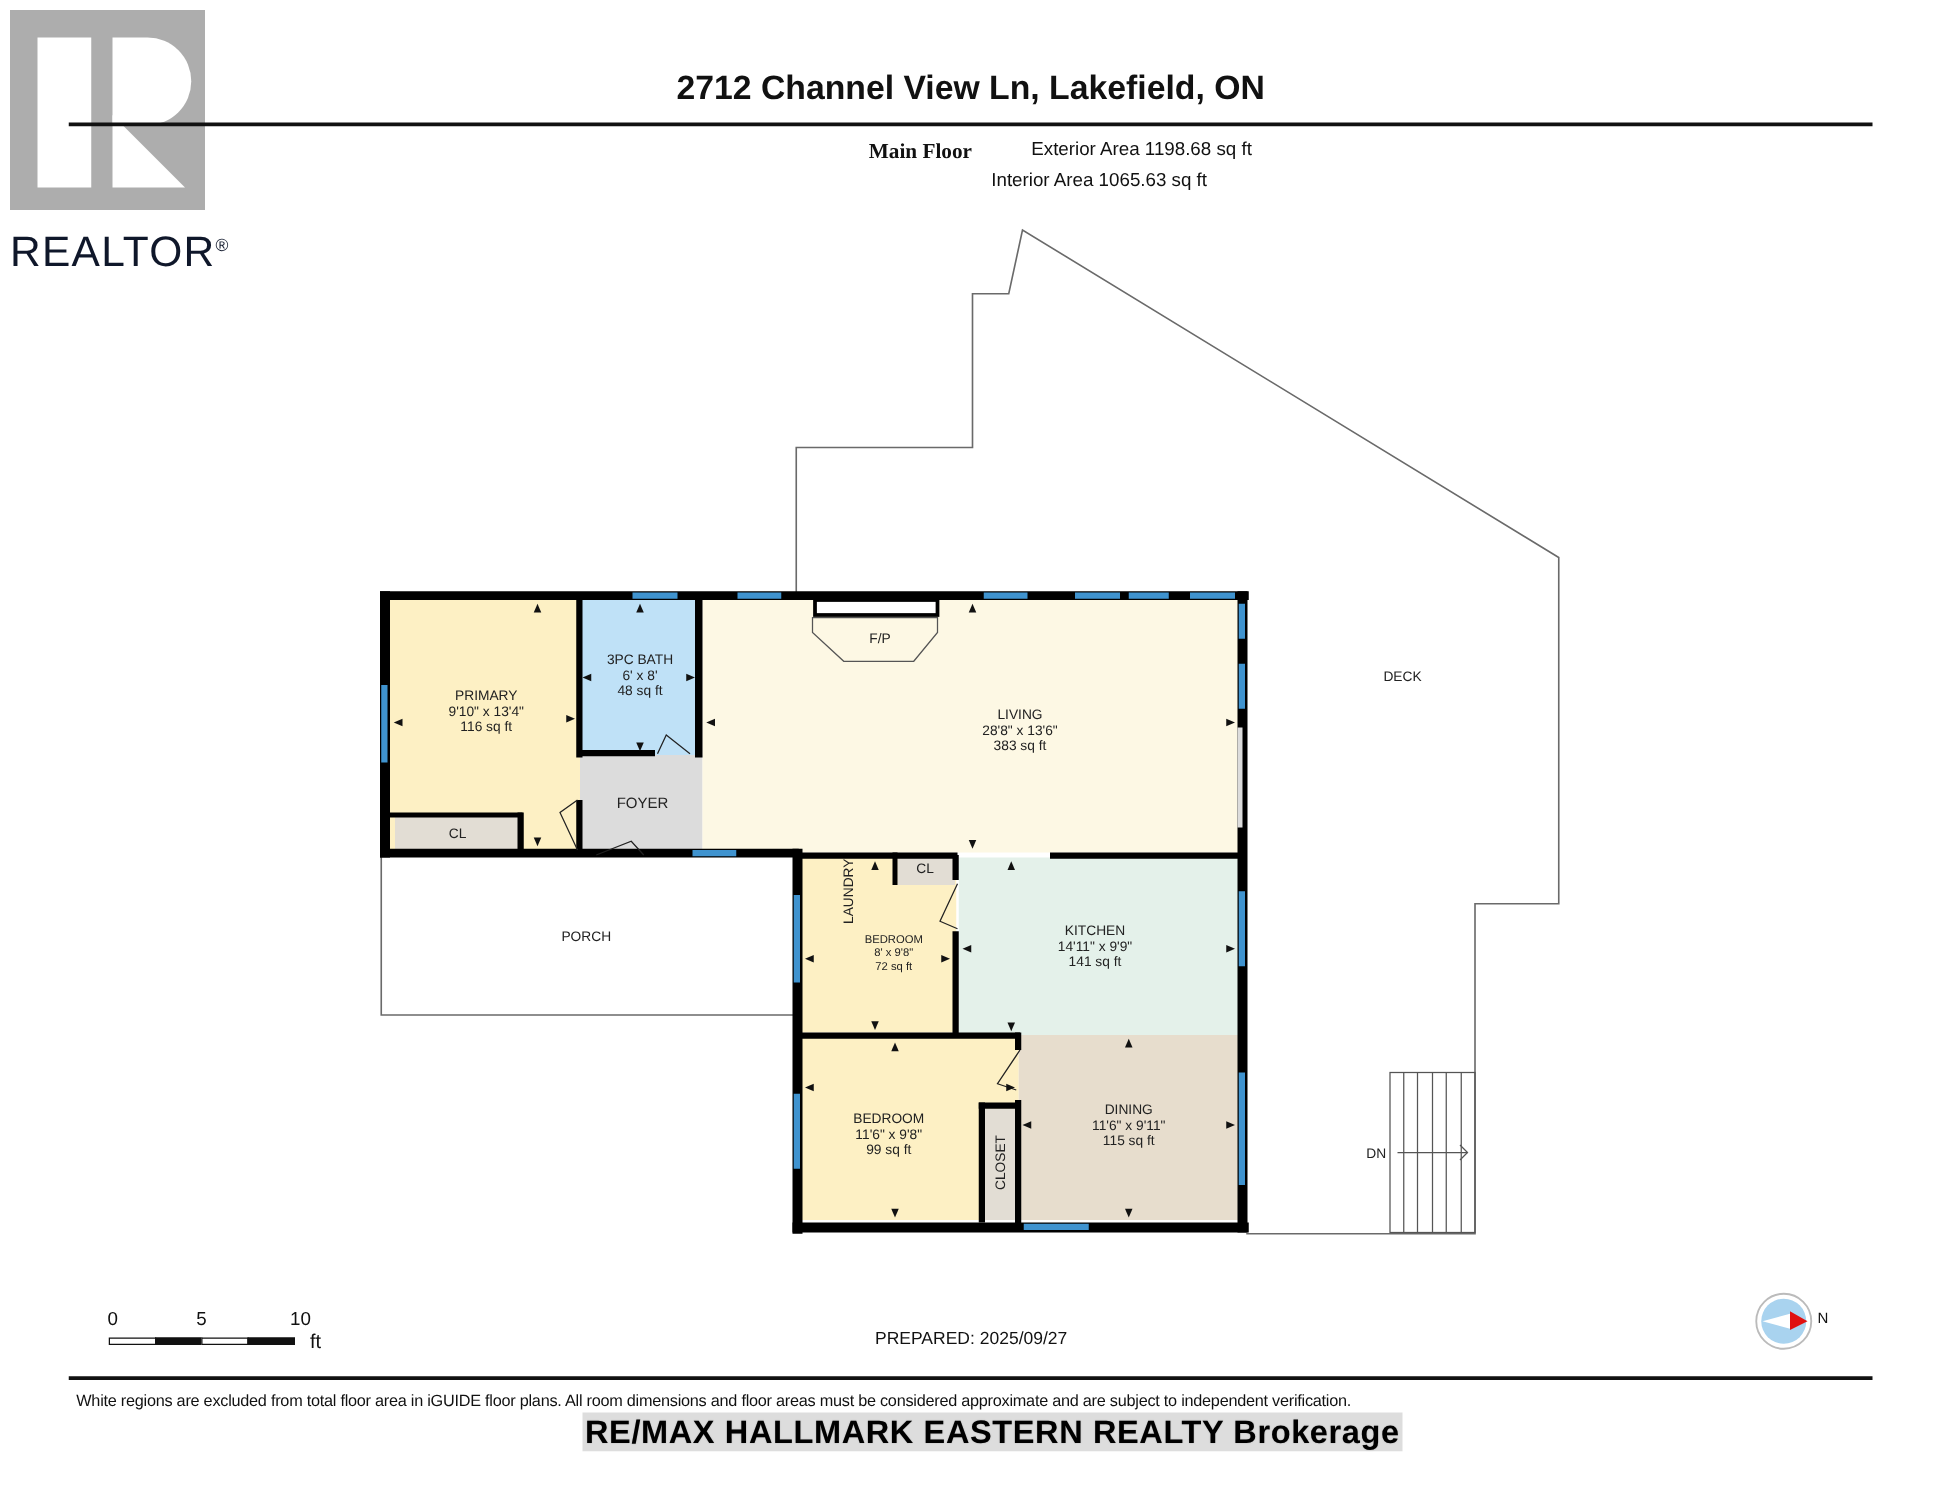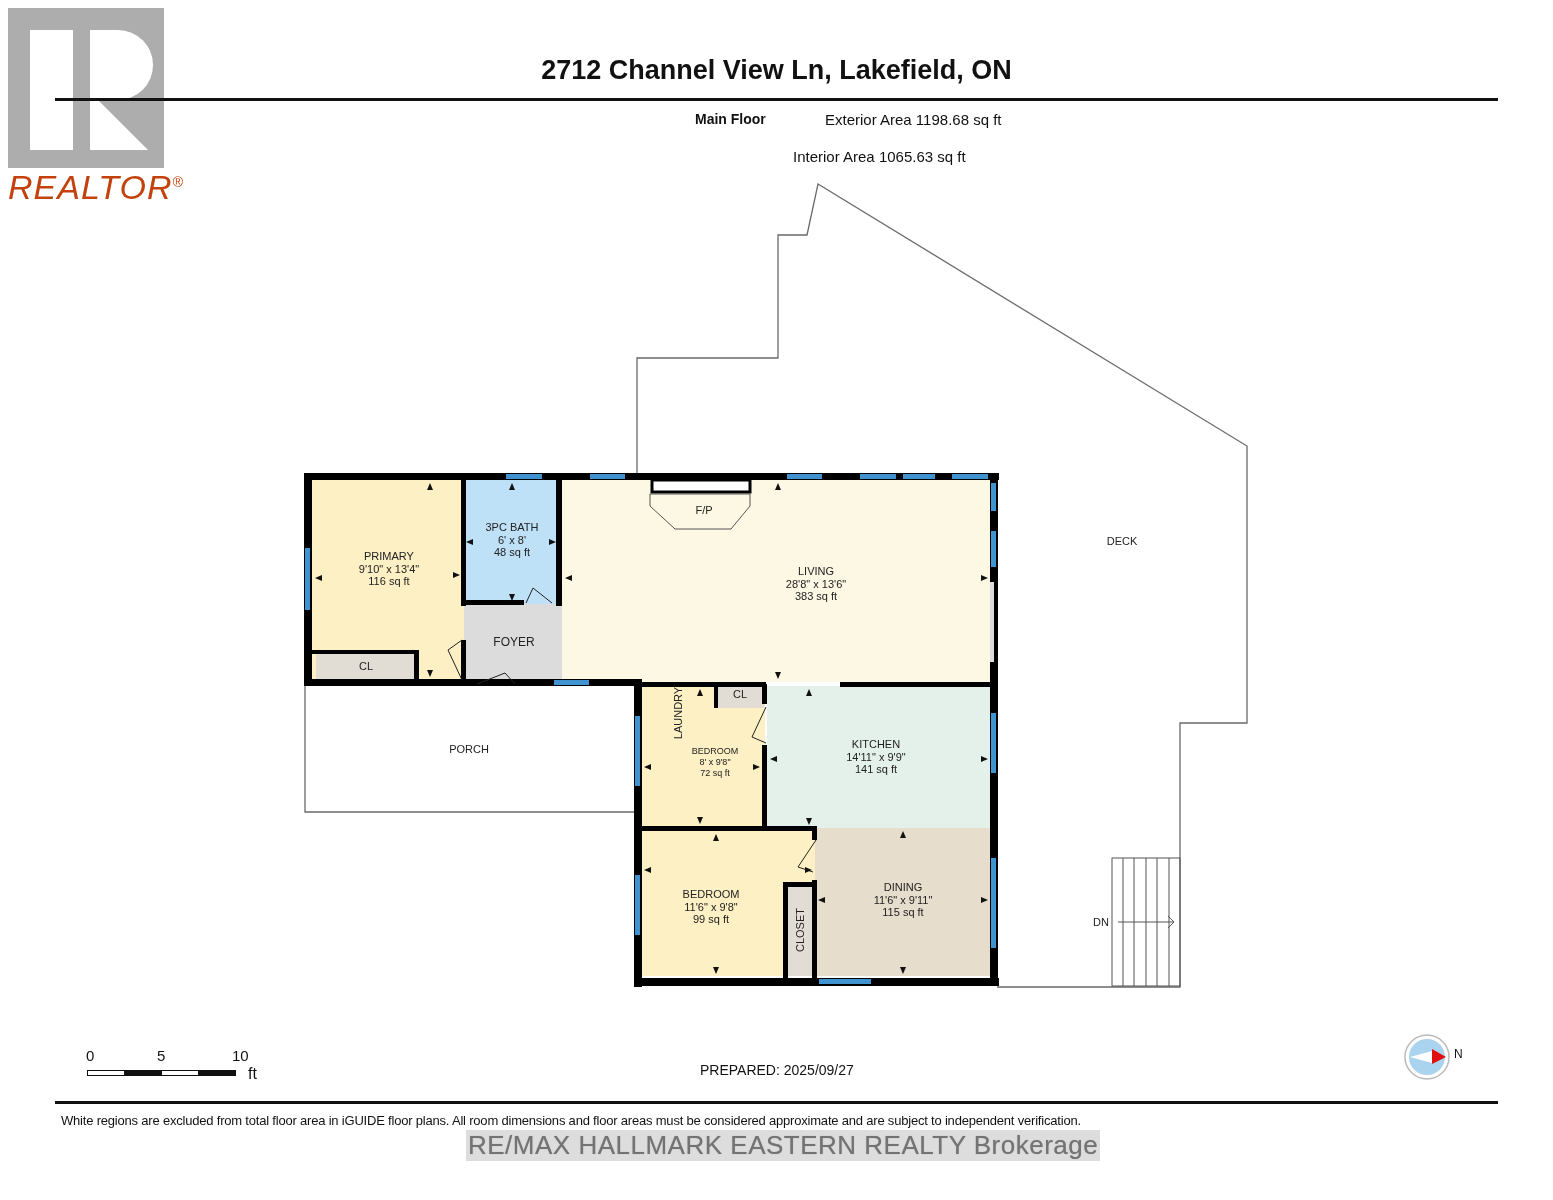--- a/index.html
+++ b/index.html
@@ -1,37 +1,37 @@
 <!DOCTYPE html>
 <html><head>
 <meta charset="utf-8">
 <style>
   html, body { margin: 0; padding: 0; background: #ffffff; }
   body { width: 1553px; height: 1200px; position: relative; overflow: hidden;
          font-family: "Liberation Sans", sans-serif; color: #111; }
   .abs { position: absolute; }
   #realtor-logo { left: 8px; top: 8px; width: 156px; height: 200px; }
   #realtor-logo .box { position:absolute; left:0; top:0; width:156px; height:160px; background:#adadad; }
-  #realtor-logo .word { position:absolute; left:0; top:160px; font-size:34px; color:#c2410c; letter-spacing:1px; font-family:"Liberation Sans", sans-serif;font-style:italic; }
+  #realtor-logo .word { position:absolute; left:0; top:175px; font-size:34px; color:#0f172a; letter-spacing:1px; font-family:"Liberation Sans", sans-serif; }
   #title { left: 0; width: 1553px; top: 55px; text-align: center; font-size: 27px; font-weight: bold; }
   .rule { position:absolute; left:55px; width:1443px; height:3px; background:#111; }
-  #floor-label { left: 695px; top: 111px; font-size: 14px; font-weight: bold; }
+  #floor-label { left: 695px; top: 111px; font-size: 17px; font-weight: bold; font-family: Liberation Serif, serif; }
   #ext-area { left: 793px; top: 111px; font-size: 15px; margin-left: 32px; }
-  #int-area { left: 793px; top: 136px; font-size: 15px; margin-top: 12px; }
+  #int-area { left: 793px; top: 136px; font-size: 15px; }
   svg#plan { position:absolute; left:0; top:0; }
   .rl { font-family: "Liberation Sans", sans-serif; fill:#222; text-anchor: middle; }
   #scale { left: 86px; top: 1047px; width: 200px; height: 40px; }
   #scale .n { position:absolute; top:0; font-size:15px; }
   #scale .bar { position:absolute; top:23px; height:6px; border:1px solid #111; box-sizing:border-box; }
   #scale .ft { position:absolute; left:162px; top:18px; font-size:16px; }
   #prepared { left: 700px; top: 1062px; font-size: 14px; }
   #compass { left: 1404px; top: 1030px; width: 70px; height: 55px; }
   #disclaimer { left: 61px; top: 1113px; font-size: 13px; letter-spacing: -0.2px; }
-  #brokerage { left: 466px; top: 1130px; font-size: 26px; color:#737373; background: rgba(120,120,120,0.25);
-               padding: 0 2px; letter-spacing: 0.5px; text-shadow: 0 0 1px #999; }
+  #brokerage { left: 466px; top: 1130px; font-size: 26px; color:#000000; background: rgba(120,120,120,0.25);
+               padding: 0 2px; letter-spacing: 0.5px; text-shadow: 0 0 1px #999; font-weight: bold; }
 </style>
 </head>
 <body>
 
 <div id="realtor-logo" class="abs">
   <div class="box">
     <svg width="156" height="160" viewBox="0 0 156 160">
       <rect x="22" y="22" width="43" height="120" fill="#fff"></rect>
       <path d="M82 22 H110 a35 35 0 0 1 0 70 H82 Z" fill="#fff"></path>
       <path d="M82 84 L140 142 H82 Z" fill="#fff"></path>

